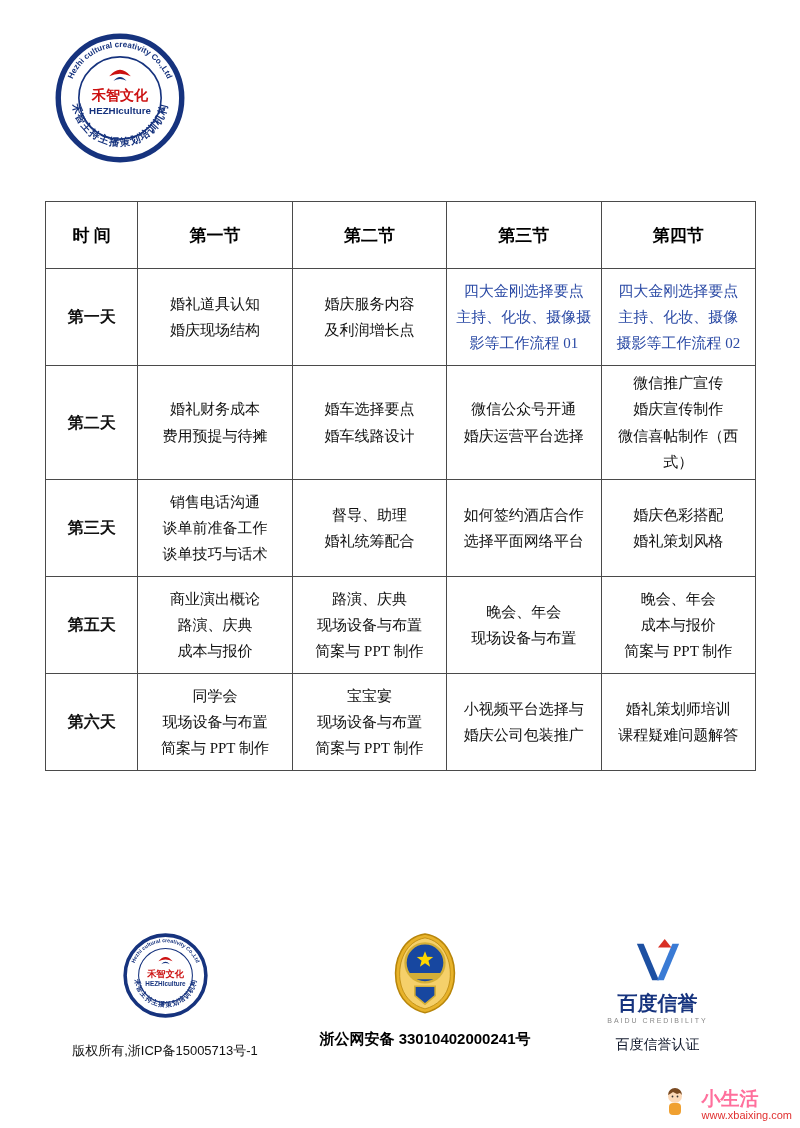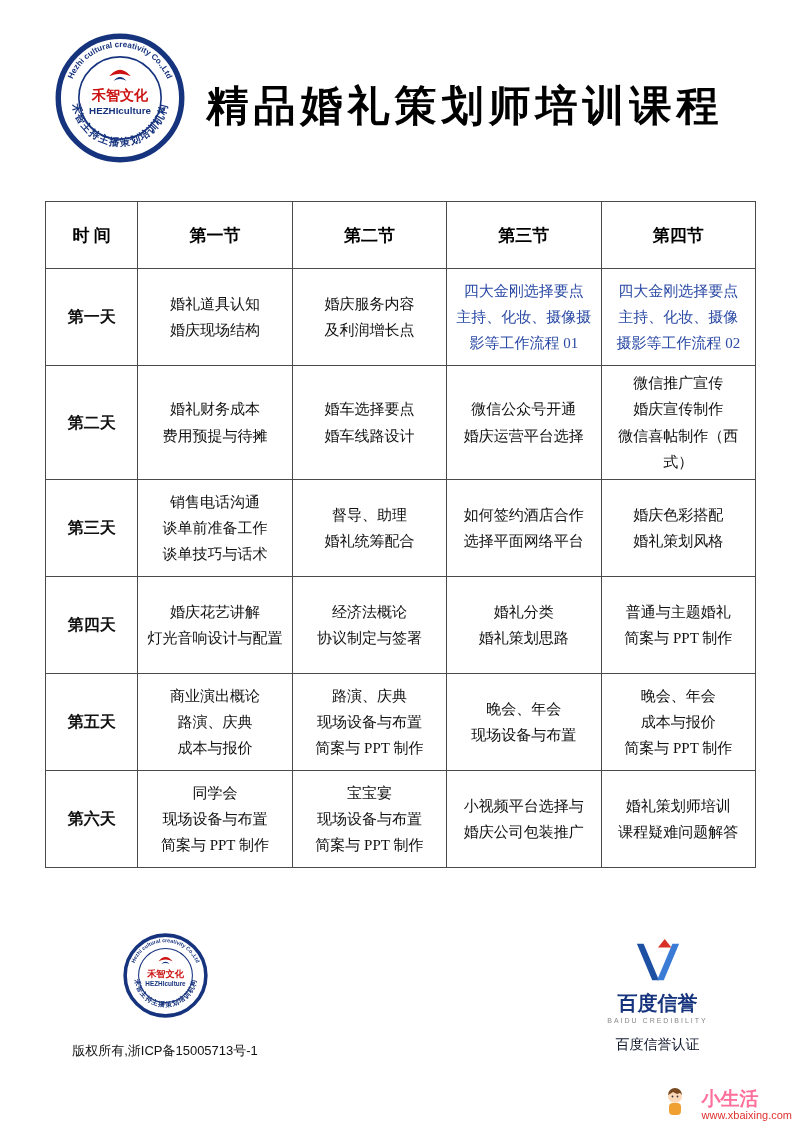--- a/index.html
+++ b/index.html
@@ -62,21 +62,20 @@
           <path id="arcTa" d="M 13,60 A 47,47 0 1 1 107,60"></path>
           <path id="arcBa" d="M 16,60 A 44,44 0 0 0 104,60"></path>
         </defs>
         <text font-size="7.5" fill="#16337e" font-weight="bold"><textPath href="#arcTa" startOffset="50%" text-anchor="middle">Hezhi cultural creativity Co.,Ltd</textPath></text>
         <text font-size="9.5" fill="#16337e" font-weight="bold" letter-spacing="1"><textPath href="#arcBa" startOffset="50%" text-anchor="middle">禾智主持主播策划培训机构</textPath></text>
         <path d="M50,40 Q60,28 70,40 Q60,35 50,40 Z" fill="#cc1111"></path>
         <path d="M54,44 Q60,37 66,44 Q60,41 54,44 Z" fill="#16337e"></path>
         <text x="60" y="62" text-anchor="middle" font-size="13" fill="#cc1111" font-weight="bold">禾智文化</text>
         <text x="60" y="75" text-anchor="middle" font-size="9" fill="#16337e" font-weight="bold">HEZHIculture</text>
       </svg></div>
-  <h1 class="page-title">精品婚礼策划师培训课程</h1>
 
   <table class="course-table">
     <colgroup>
       <col class="c-time">
         <col class="c-sec">
         <col class="c-sec">
         <col class="c-sec">
         <col class="c-sec">
     </colgroup>
     <thead>
@@ -141,39 +140,20 @@
             <div>督导、助理</div>
             <div>婚礼统筹配合</div>
           </td>
           <td>
             <div>如何签约酒店合作</div>
             <div>选择平面网络平台</div>
           </td>
           <td>
             <div>婚庆色彩搭配</div>
             <div>婚礼策划风格</div>
-          </td>
-        </tr>
-        <tr>
-          <td class="day-cell">第四天</td>
-          <td>
-            <div>婚庆花艺讲解</div>
-            <div>灯光音响设计与配置</div>
-          </td>
-          <td>
-            <div>经济法概论</div>
-            <div>协议制定与签署</div>
-          </td>
-          <td>
-            <div>婚礼分类</div>
-            <div>婚礼策划思路</div>
-          </td>
-          <td>
-            <div>普通与主题婚礼</div>
-            <div>简案与 PPT 制作</div>
           </td>
         </tr>
         <tr>
           <td class="day-cell">第五天</td>
           <td>
             <div>商业演出概论</div>
             <div>路演、庆典</div>
             <div>成本与报价</div>
           </td>
           <td>
@@ -226,20 +206,33 @@
           <text font-size="7.5" fill="#16337e" font-weight="bold"><textPath href="#arcTb" startOffset="50%" text-anchor="middle">Hezhi cultural creativity Co.,Ltd</textPath></text>
           <text font-size="9.5" fill="#16337e" font-weight="bold" letter-spacing="1"><textPath href="#arcBb" startOffset="50%" text-anchor="middle">禾智主持主播策划培训机构</textPath></text>
           <path d="M50,40 Q60,28 70,40 Q60,35 50,40 Z" fill="#cc1111"></path>
           <path d="M54,44 Q60,37 66,44 Q60,41 54,44 Z" fill="#16337e"></path>
           <text x="60" y="62" text-anchor="middle" font-size="13" fill="#cc1111" font-weight="bold">禾智文化</text>
           <text x="60" y="75" text-anchor="middle" font-size="9" fill="#16337e" font-weight="bold">HEZHIculture</text>
         </svg></div>
     <div class="icp-text">版权所有,浙ICP备15005713号-1</div>
   </div>
 
+  <div class="footer-col footer-police">
+    <div class="police-badge">
+      <svg width="78" height="86" viewBox="0 0 100 110">
+        <path d="M50,5 C22,9 9,38 13,66 C17,90 33,102 50,106 C67,102 83,90 87,66 C91,38 78,9 50,5 Z" fill="#e8b32a" stroke="#b8860b" stroke-width="2"></path>
+        <path d="M50,10 C26,14 15,40 18,64 C21,86 35,97 50,101 C65,97 79,86 82,64 C85,40 74,14 50,10 Z" fill="#f5d06a" stroke="#b8860b" stroke-width="1"></path>
+        <circle cx="50" cy="42" r="25" fill="#1747a0" stroke="#d4af37" stroke-width="3"></circle>
+        <path d="M50,27 L52.7,34.3 L60.5,34.6 L54.4,39.4 L56.5,46.9 L50,42.6 L43.5,46.9 L45.6,39.4 L39.5,34.6 L47.3,34.3 Z" fill="#ffd700"></path>
+        <path d="M30,55 h40 l-4,8 h-32 Z" fill="#d4af37"></path>
+        <path d="M37,72 h26 v12 l-13,11 l-13,-11 Z" fill="#1747a0" stroke="#d4af37" stroke-width="2"></path>
+      </svg>
+    </div>
+    <div class="police-text">浙公网安备 33010402000241号</div>
+  </div>
 
   <div class="footer-col footer-baidu">
     <div class="baidu-logo">
       <svg width="58" height="48" viewBox="0 0 60 50">
         <path d="M8,6 L24,44 L31,44 L15,6 Z" fill="#1d50a2"></path>
         <path d="M52,6 L36,44 L29,44 L45,6 Z" fill="#3a7bd5"></path>
         <path d="M30,10 L37,1 L44,10 Z" fill="#d93025"></path>
       </svg>
     </div>
     <div class="baidu-title">百度信誉</div>

